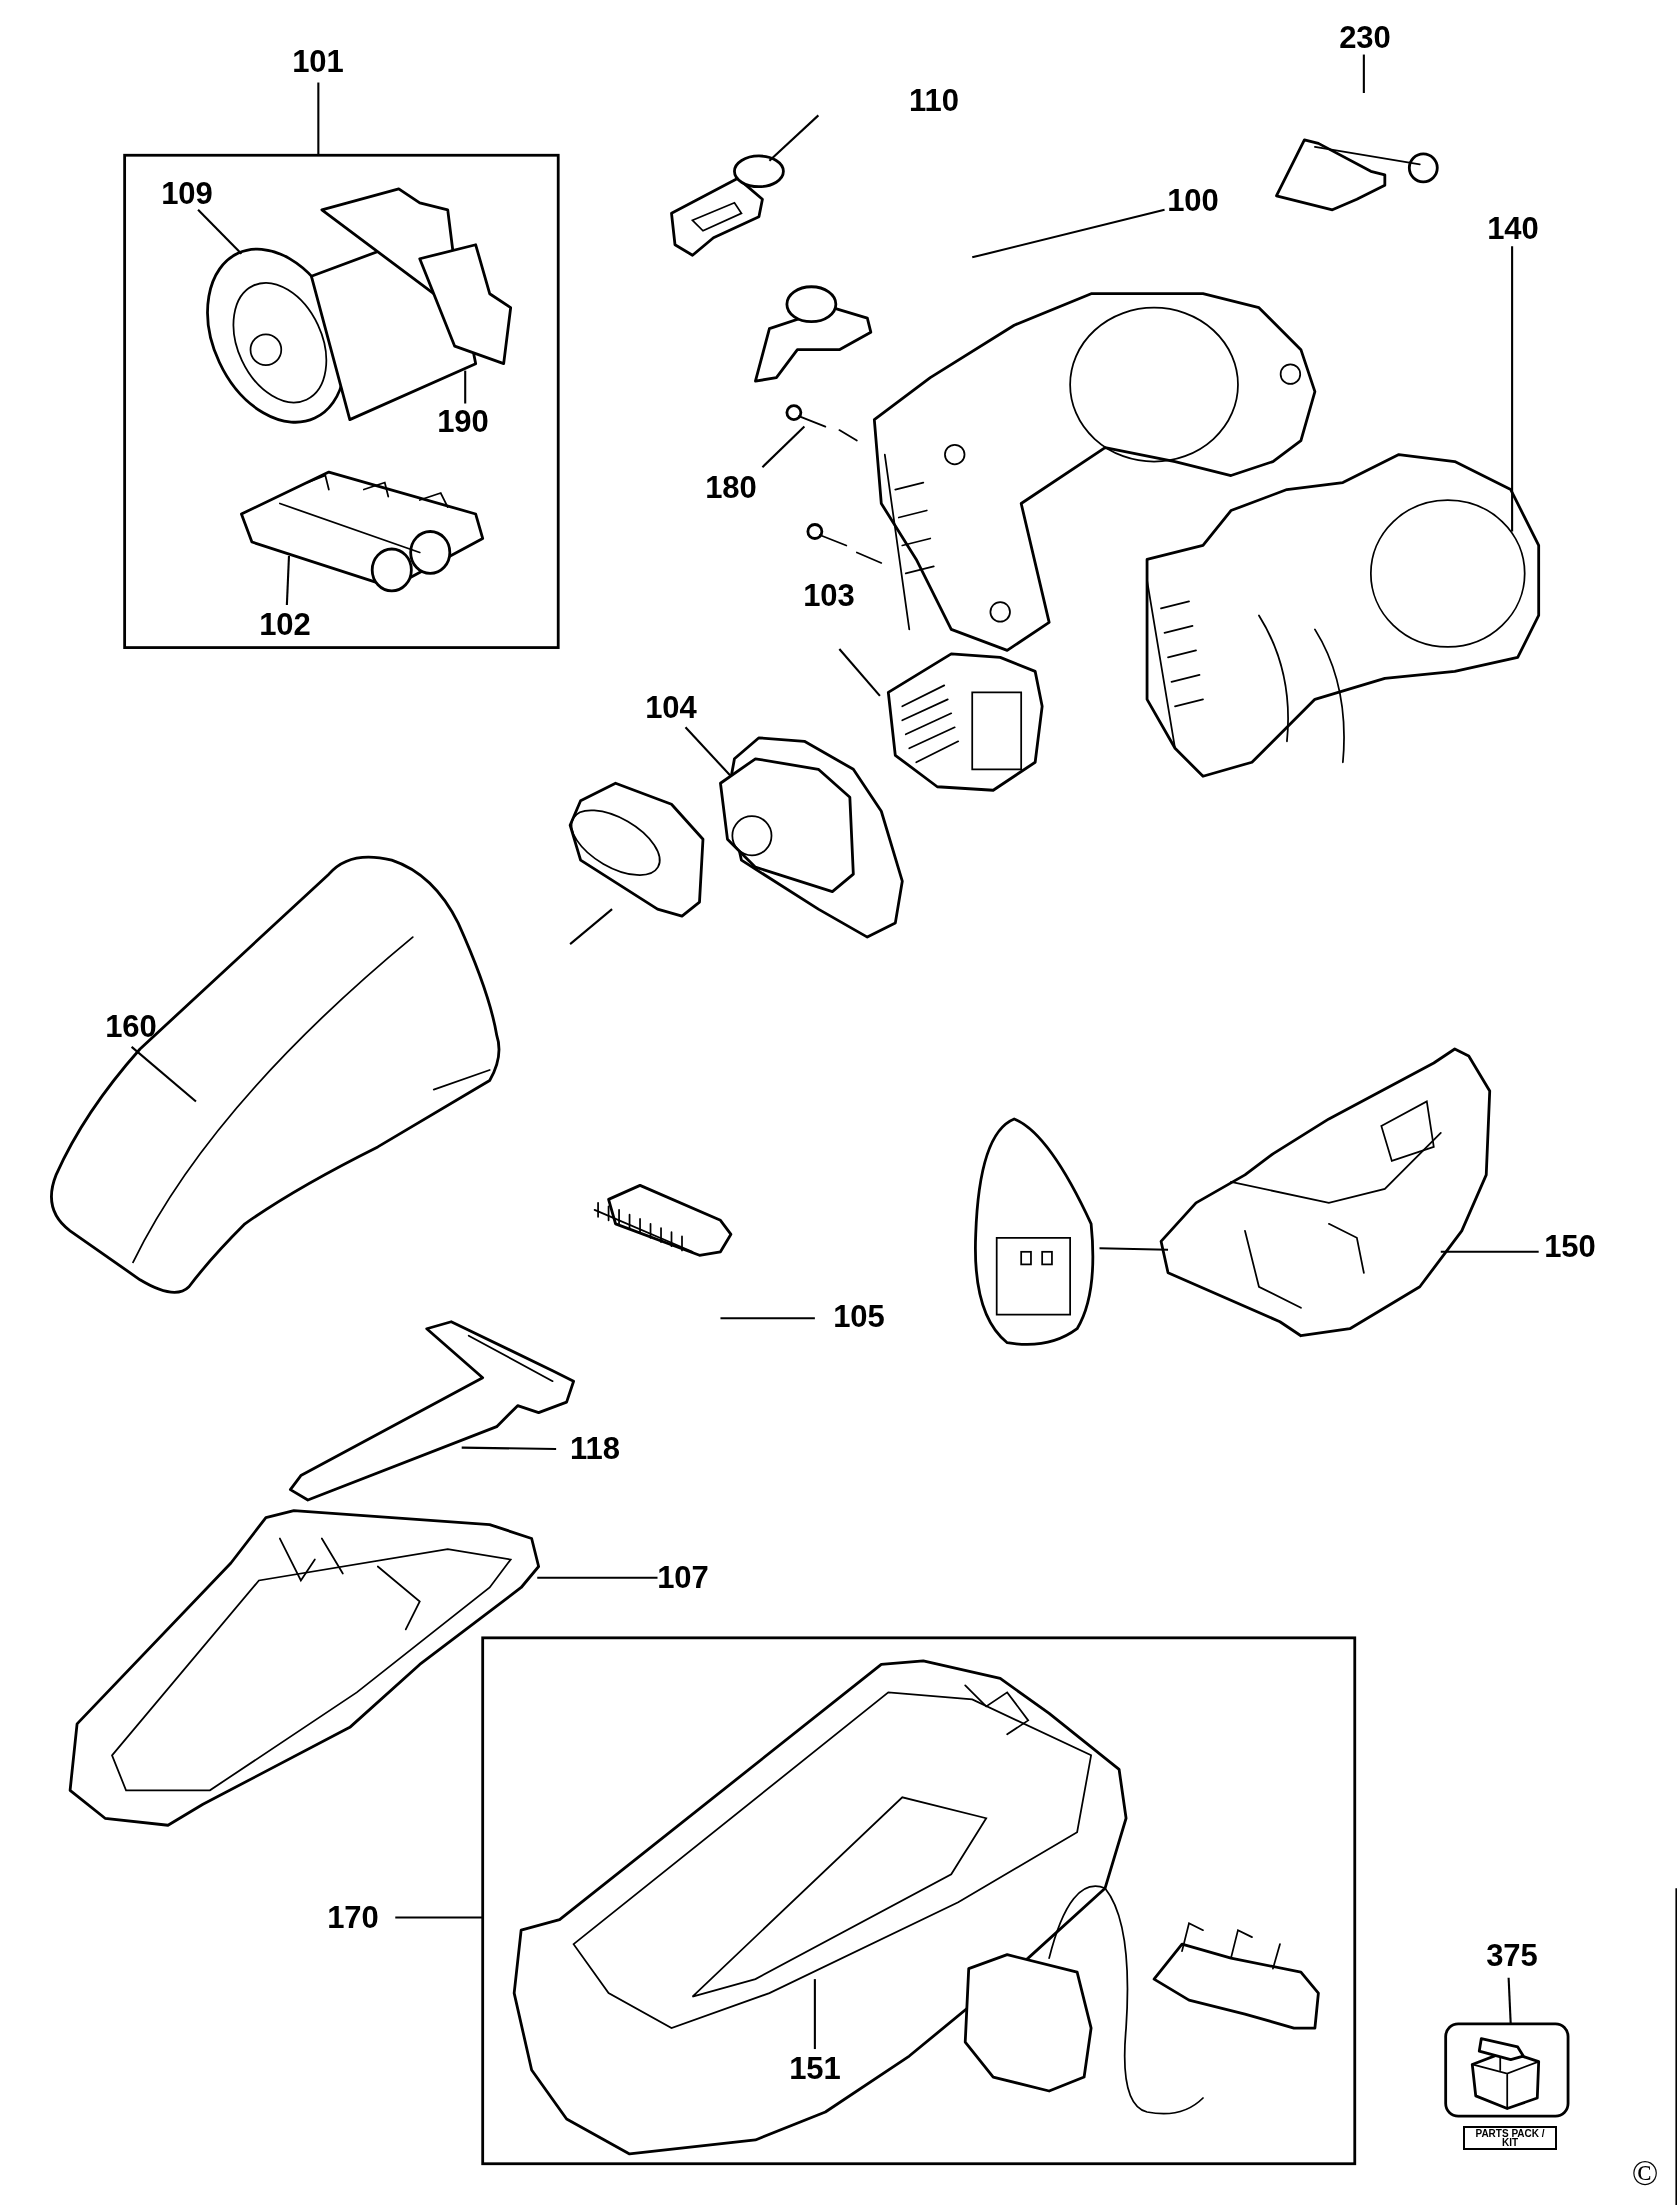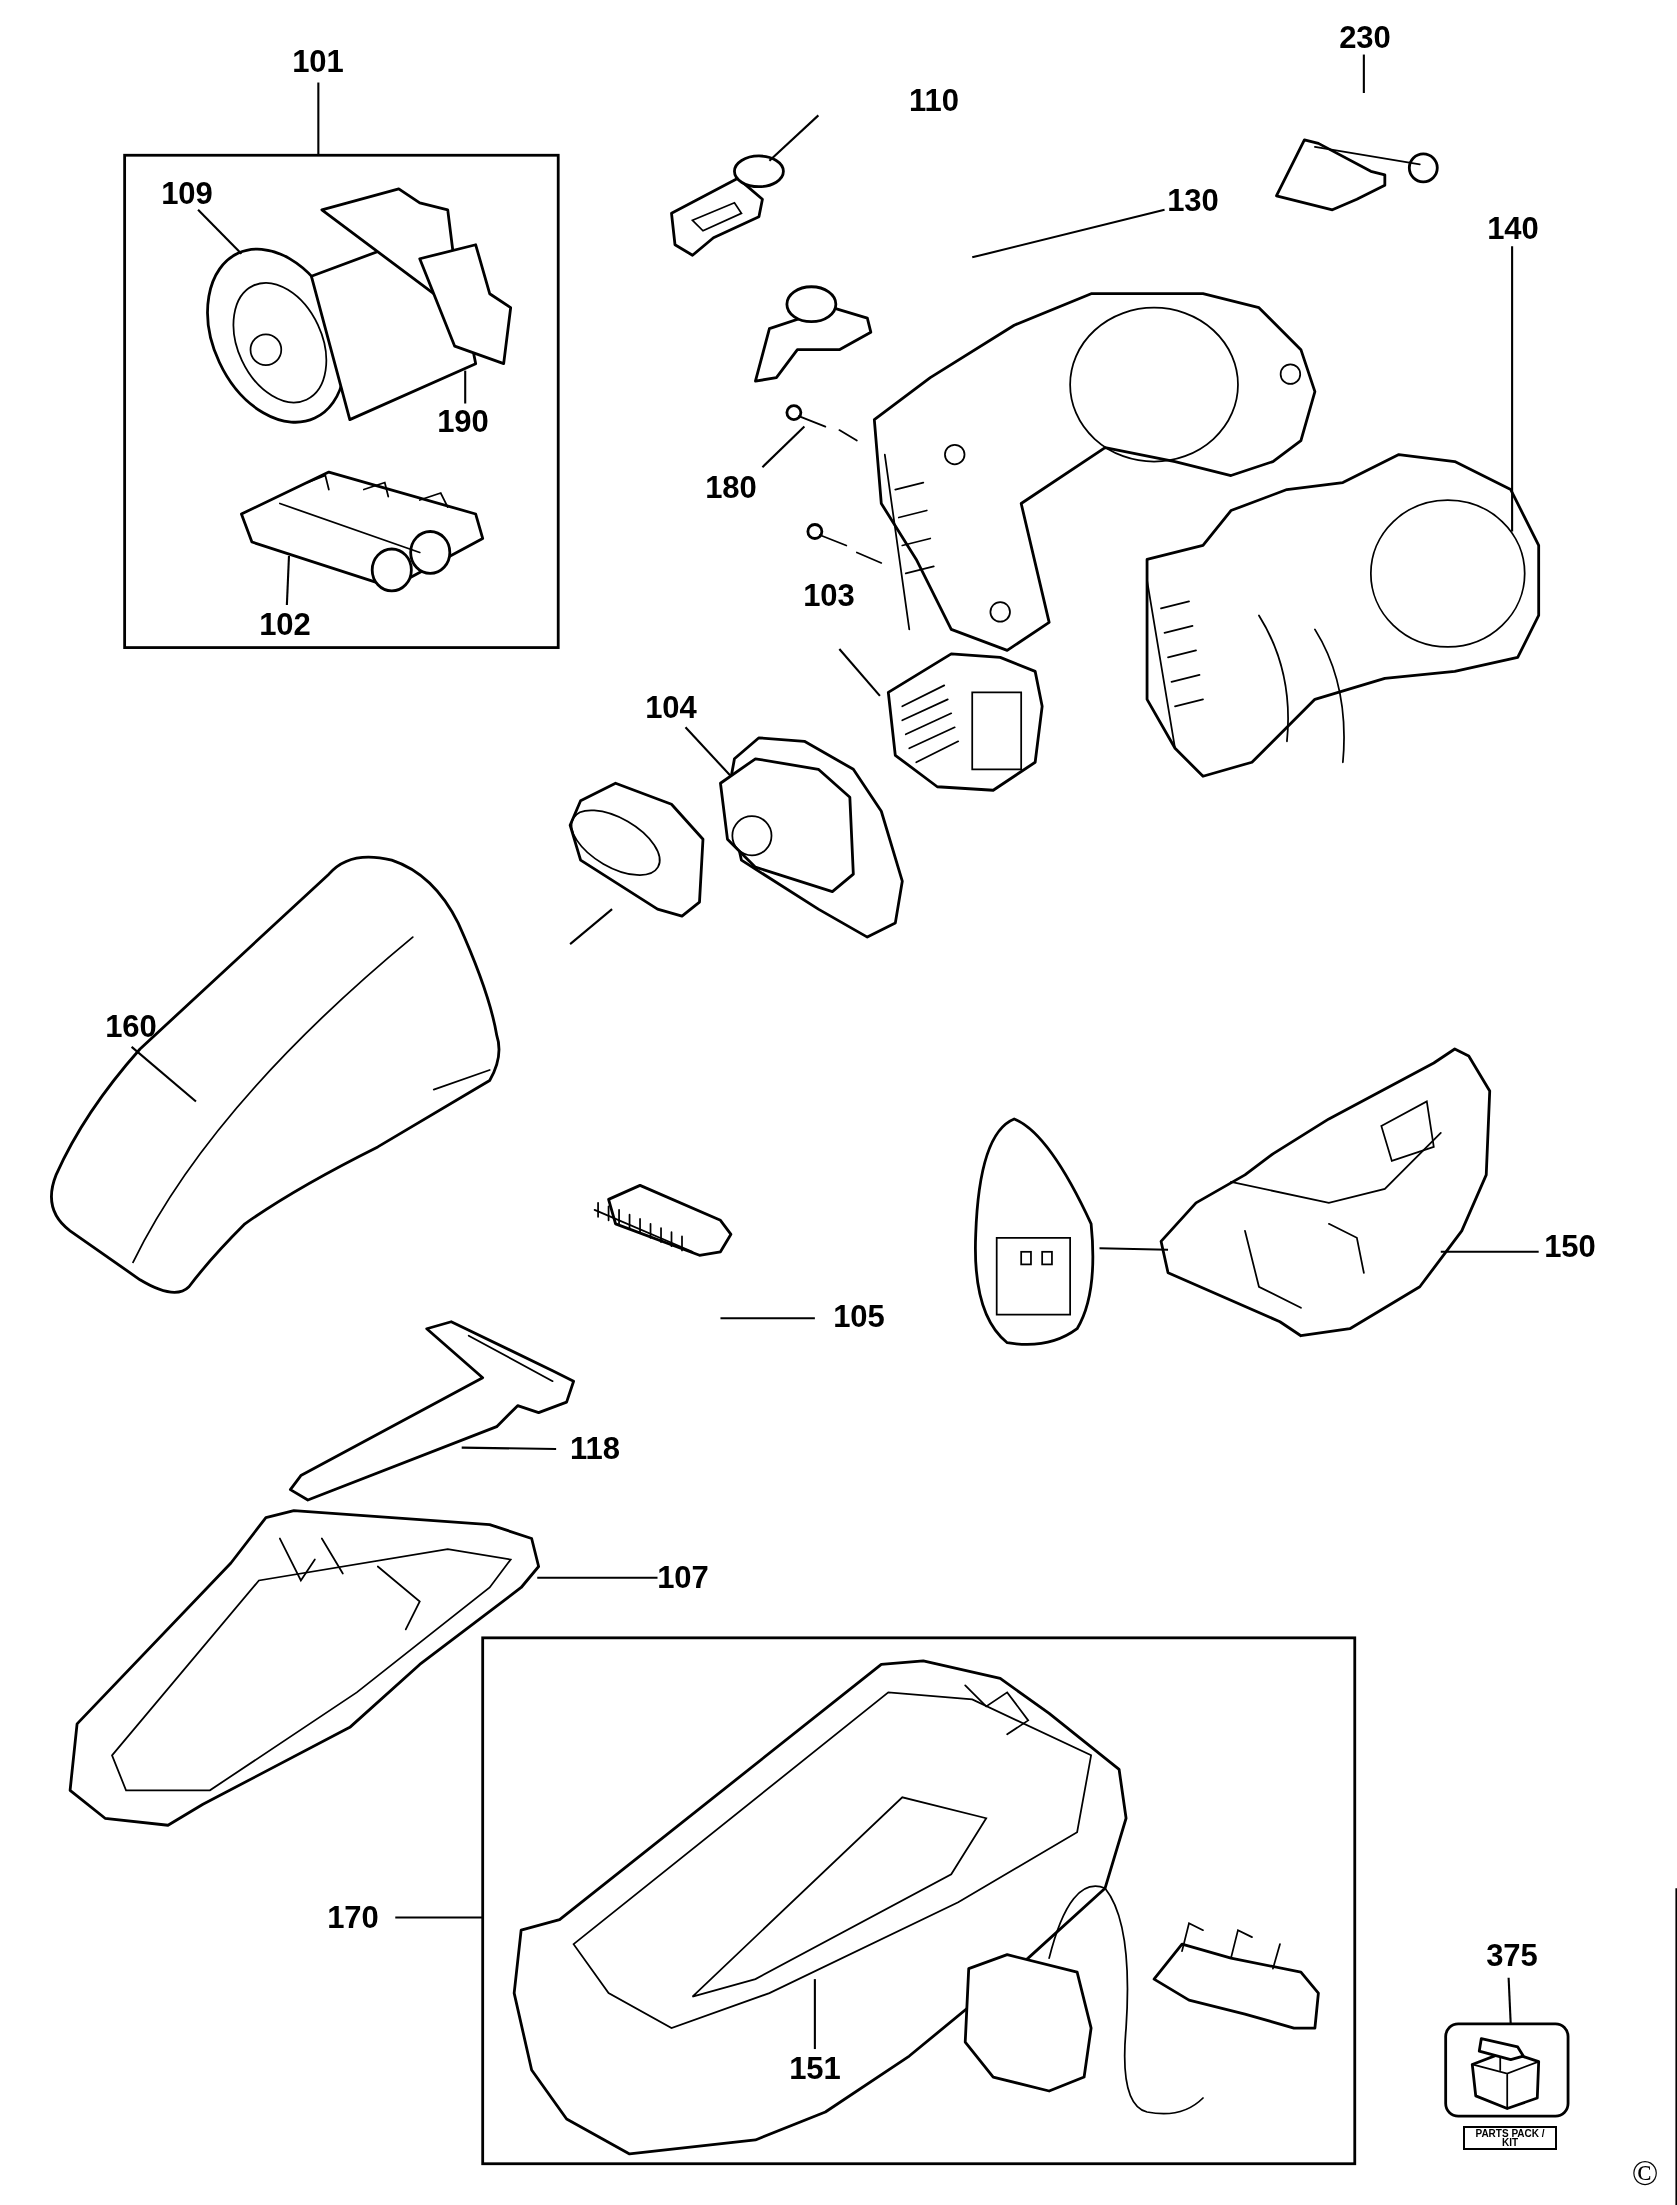--- a/index.html
+++ b/index.html
@@ -179,21 +179,21 @@
 
   <line class="leader" x1="2397" y1="2700" x2="2397" y2="3153"></line>
 </svg>
 
 <div class="lbl" style="left:318px;top:62px">101</div>
 <div class="lbl" style="left:187px;top:194px">109</div>
 <div class="lbl" style="left:463px;top:422px">190</div>
 <div class="lbl" style="left:285px;top:625px">102</div>
 <div class="lbl" style="left:934px;top:101px">110</div>
 <div class="lbl" style="left:1365px;top:38px">230</div>
-<div class="lbl" style="left:1193px;top:201px">130</div>
+<div class="lbl" style="left:1193px;top:201px">100</div>
 <div class="lbl" style="left:1513px;top:229px">140</div>
 <div class="lbl" style="left:731px;top:488px">180</div>
 <div class="lbl" style="left:829px;top:596px">103</div>
 <div class="lbl" style="left:671px;top:708px">104</div>
 <div class="lbl" style="left:131px;top:1027px">160</div>
 <div class="lbl" style="left:1570px;top:1247px">150</div>
 <div class="lbl" style="left:859px;top:1317px">105</div>
 <div class="lbl" style="left:595px;top:1449px">118</div>
 <div class="lbl" style="left:683px;top:1578px">107</div>
 <div class="lbl" style="left:353px;top:1918px">170</div>

